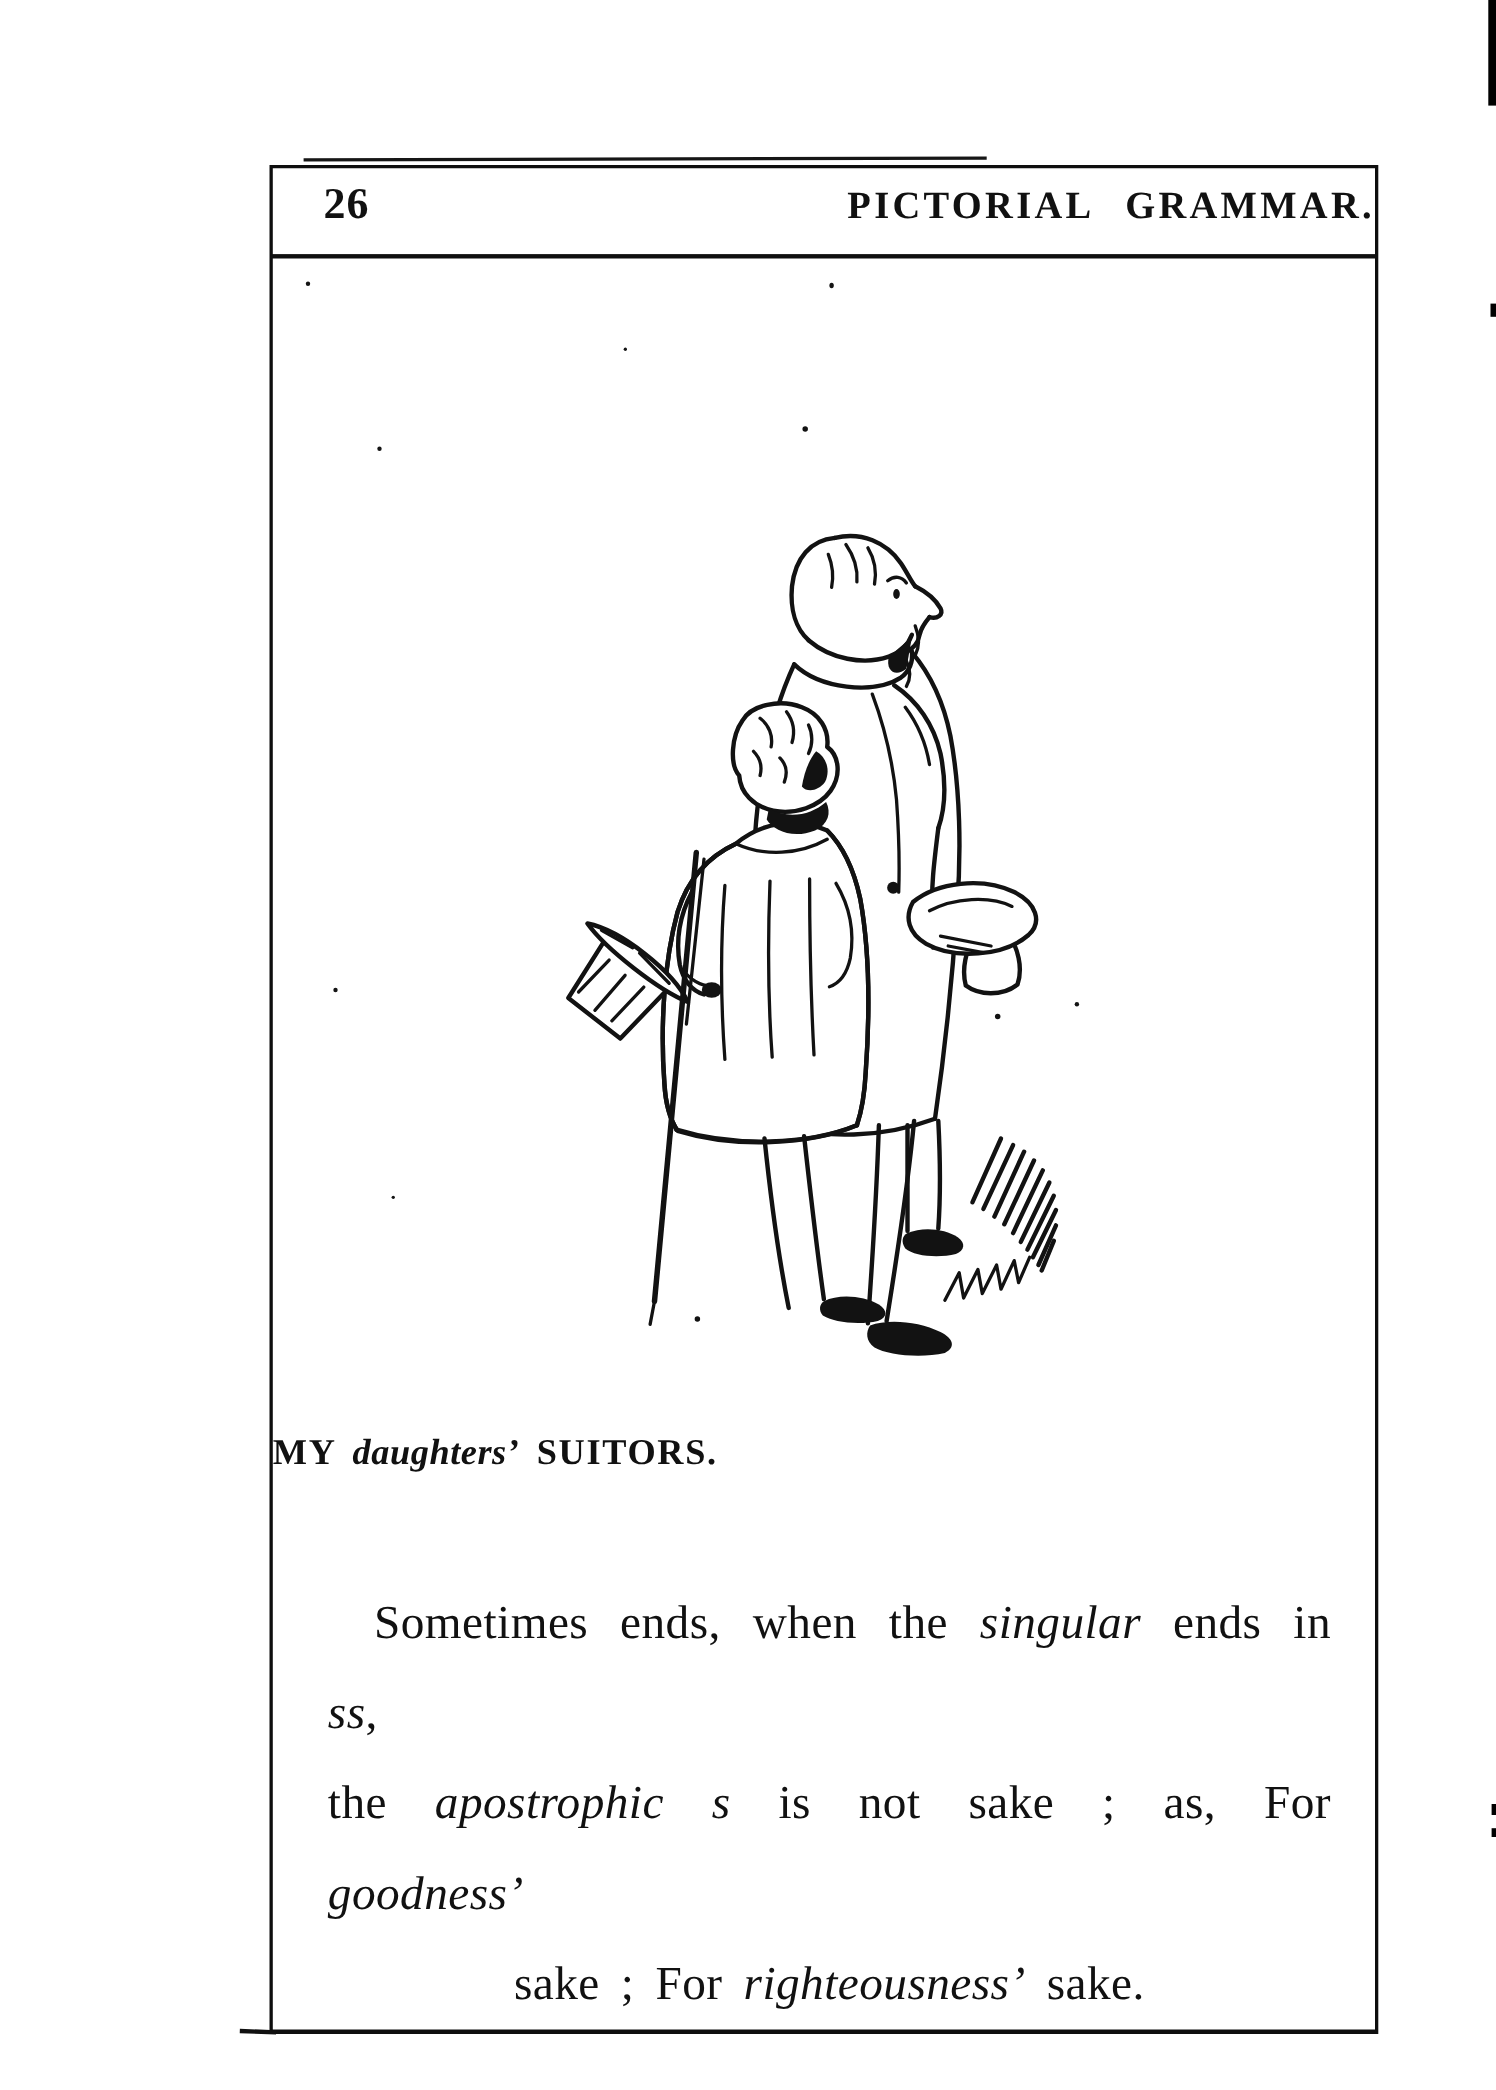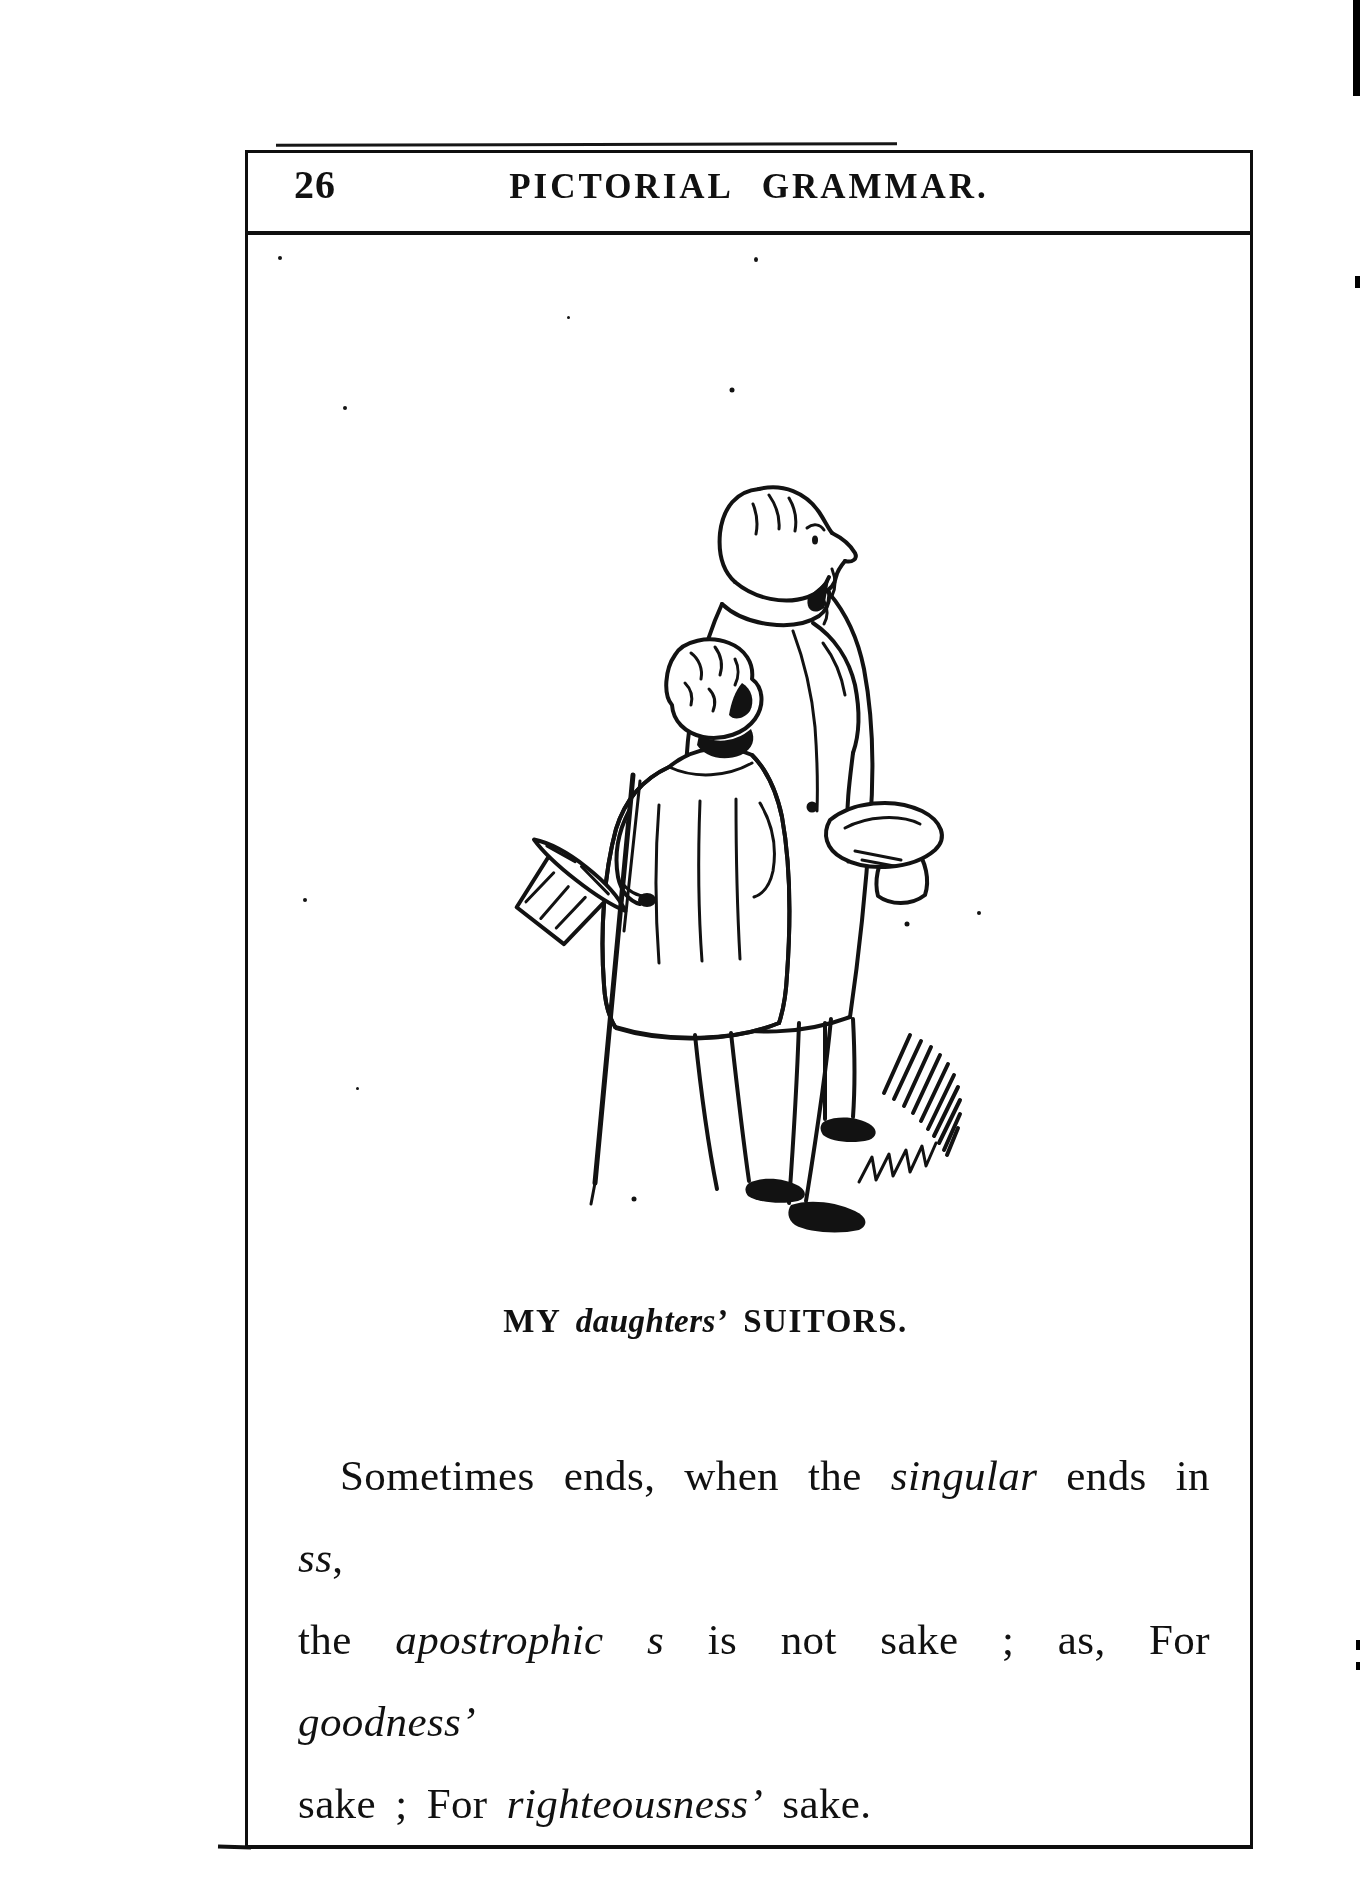--- a/index.html
+++ b/index.html
@@ -13,50 +13,50 @@
   }
   .top-ghost-line{
     position:absolute;left:28px;top:-10px;width:62%;height:3px;
     background:#161616;transform:rotate(-0.15deg);
   }
   .header-num{
     position:absolute;left:46px;top:8px;
     font-size:40px;font-weight:700;letter-spacing:1px;
   }
   .header-title{
-    position:absolute;left:0;right:0;top:14px;text-align:center;
+    position:absolute;left:0;right:0;top:14px;text-align:right;
     font-size:35px;font-weight:700;letter-spacing:3px;word-spacing:18px;
   }
   .header-rule{
     position:absolute;left:-2px;right:-2px;top:78px;height:4px;background:#101010;
   }
   .border-tail{
     position:absolute;left:-30px;bottom:-4px;width:33px;height:4px;
     background:#101010;transform:rotate(2deg);
   }
   svg.illus{position:absolute;left:215px;top:230px;}
   svg.illus path, svg.illus line{
     fill:none;stroke:#121212;stroke-width:4;
     stroke-linecap:round;stroke-linejoin:round;
   }
   svg.illus .thin{stroke-width:3;}
   svg.illus .thick{stroke-width:5;}
   svg.illus .fillb{fill:#121212;stroke:none;}
   svg.illus .wfill{fill:#ffffff;stroke:#121212;stroke-width:4;}
   .caption{
-    position:absolute;left:0;top:1150px;width:915px;text-align:center;
+    position:absolute;left:0;top:1150px;width:915px;text-align:left;
     font-size:33px;letter-spacing:0.5px;word-spacing:6px;
   }
   .caption span{font-weight:700;letter-spacing:1.5px;}
   .caption i{font-weight:700;}
   .para{
     position:absolute;left:50px;top:1282px;width:912px;
     font-size:43px;line-height:82px;letter-spacing:0.4px;word-spacing:8px;
   }
-  .para .line{white-space:normal;}
+  .para .line{white-space:normal;text-align:center;}
   .para .line.just{text-align:justify;text-align-last:justify;}
   .para .line.indent{text-indent:42px;}
   .speck{position:absolute;background:#141414;border-radius:50%;}
   .edge-mark{position:absolute;background:#000;}
 </style>
 </head>
 <body>
 
 <div class="page-box">
   <div class="top-ghost-line"></div>

